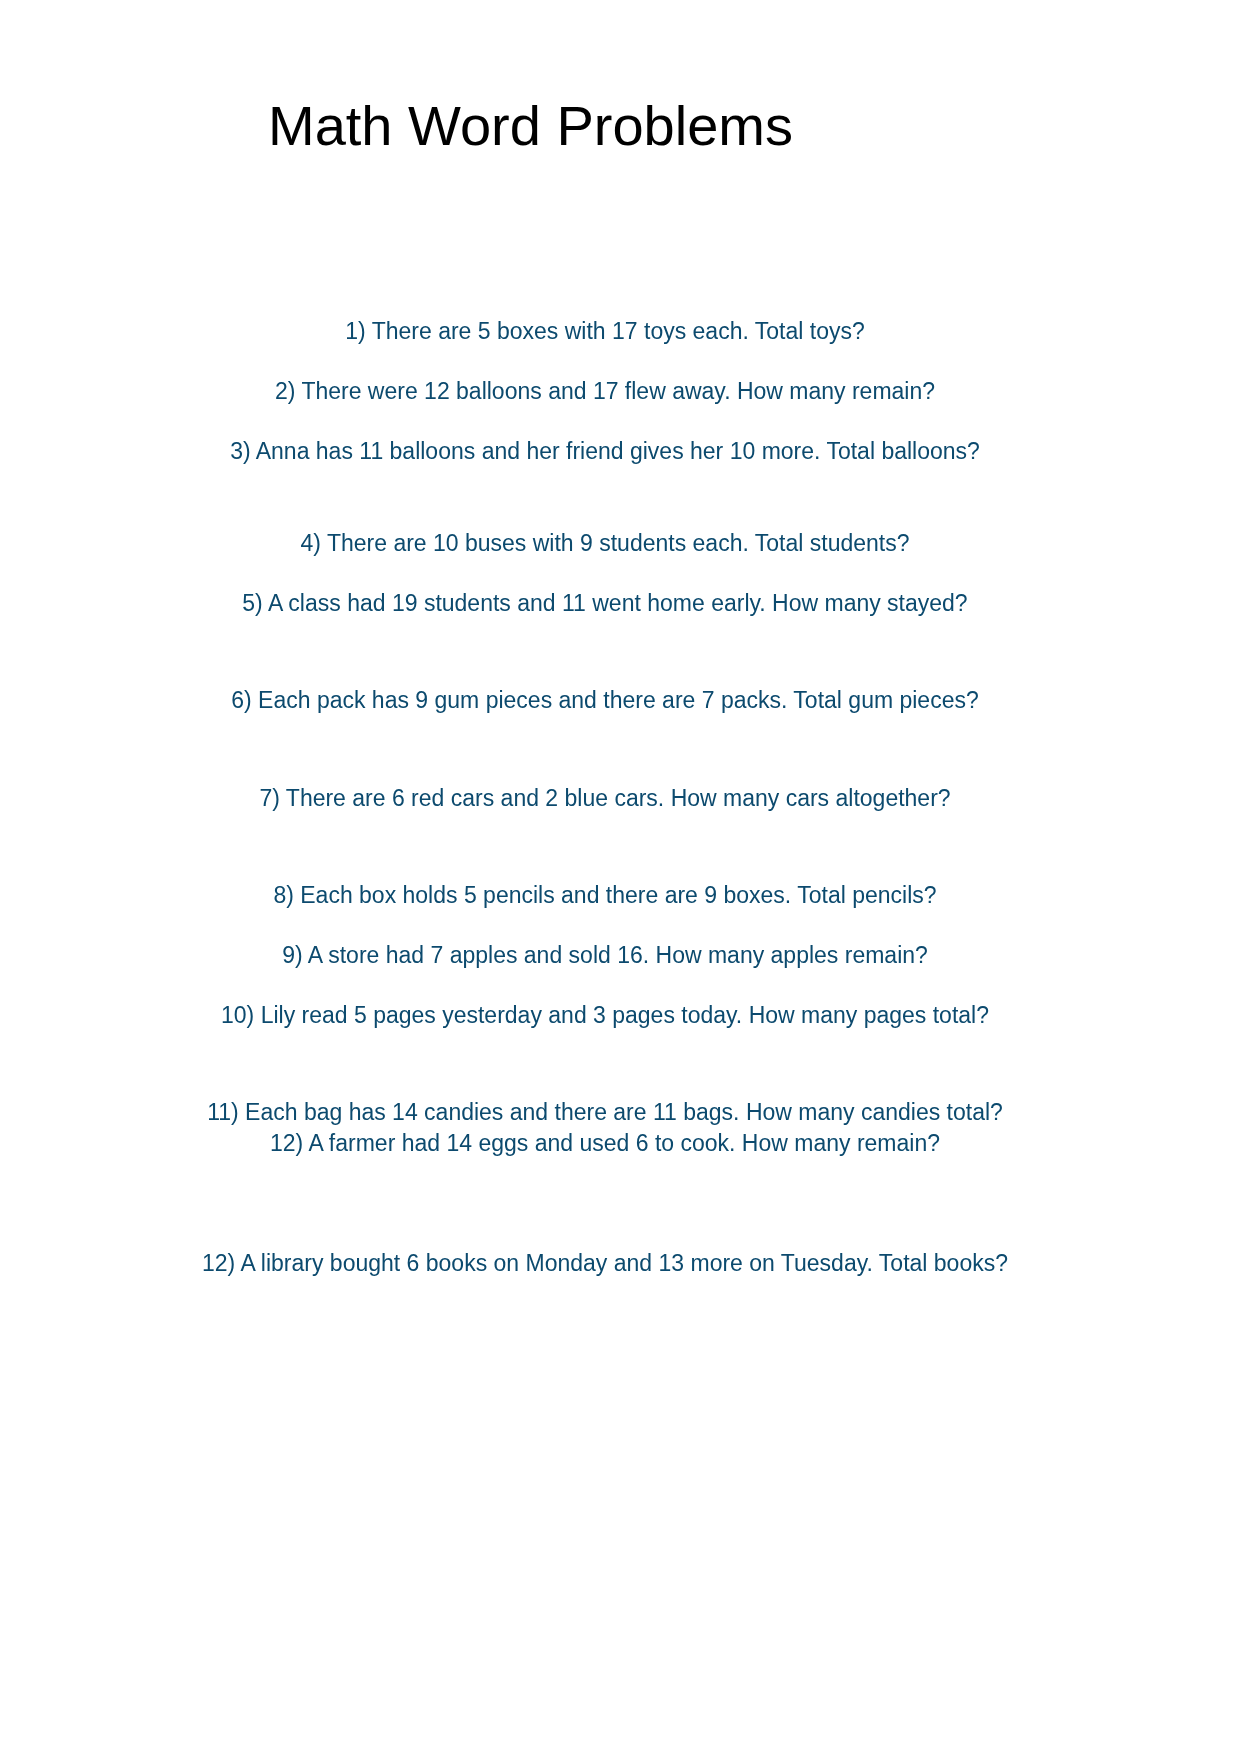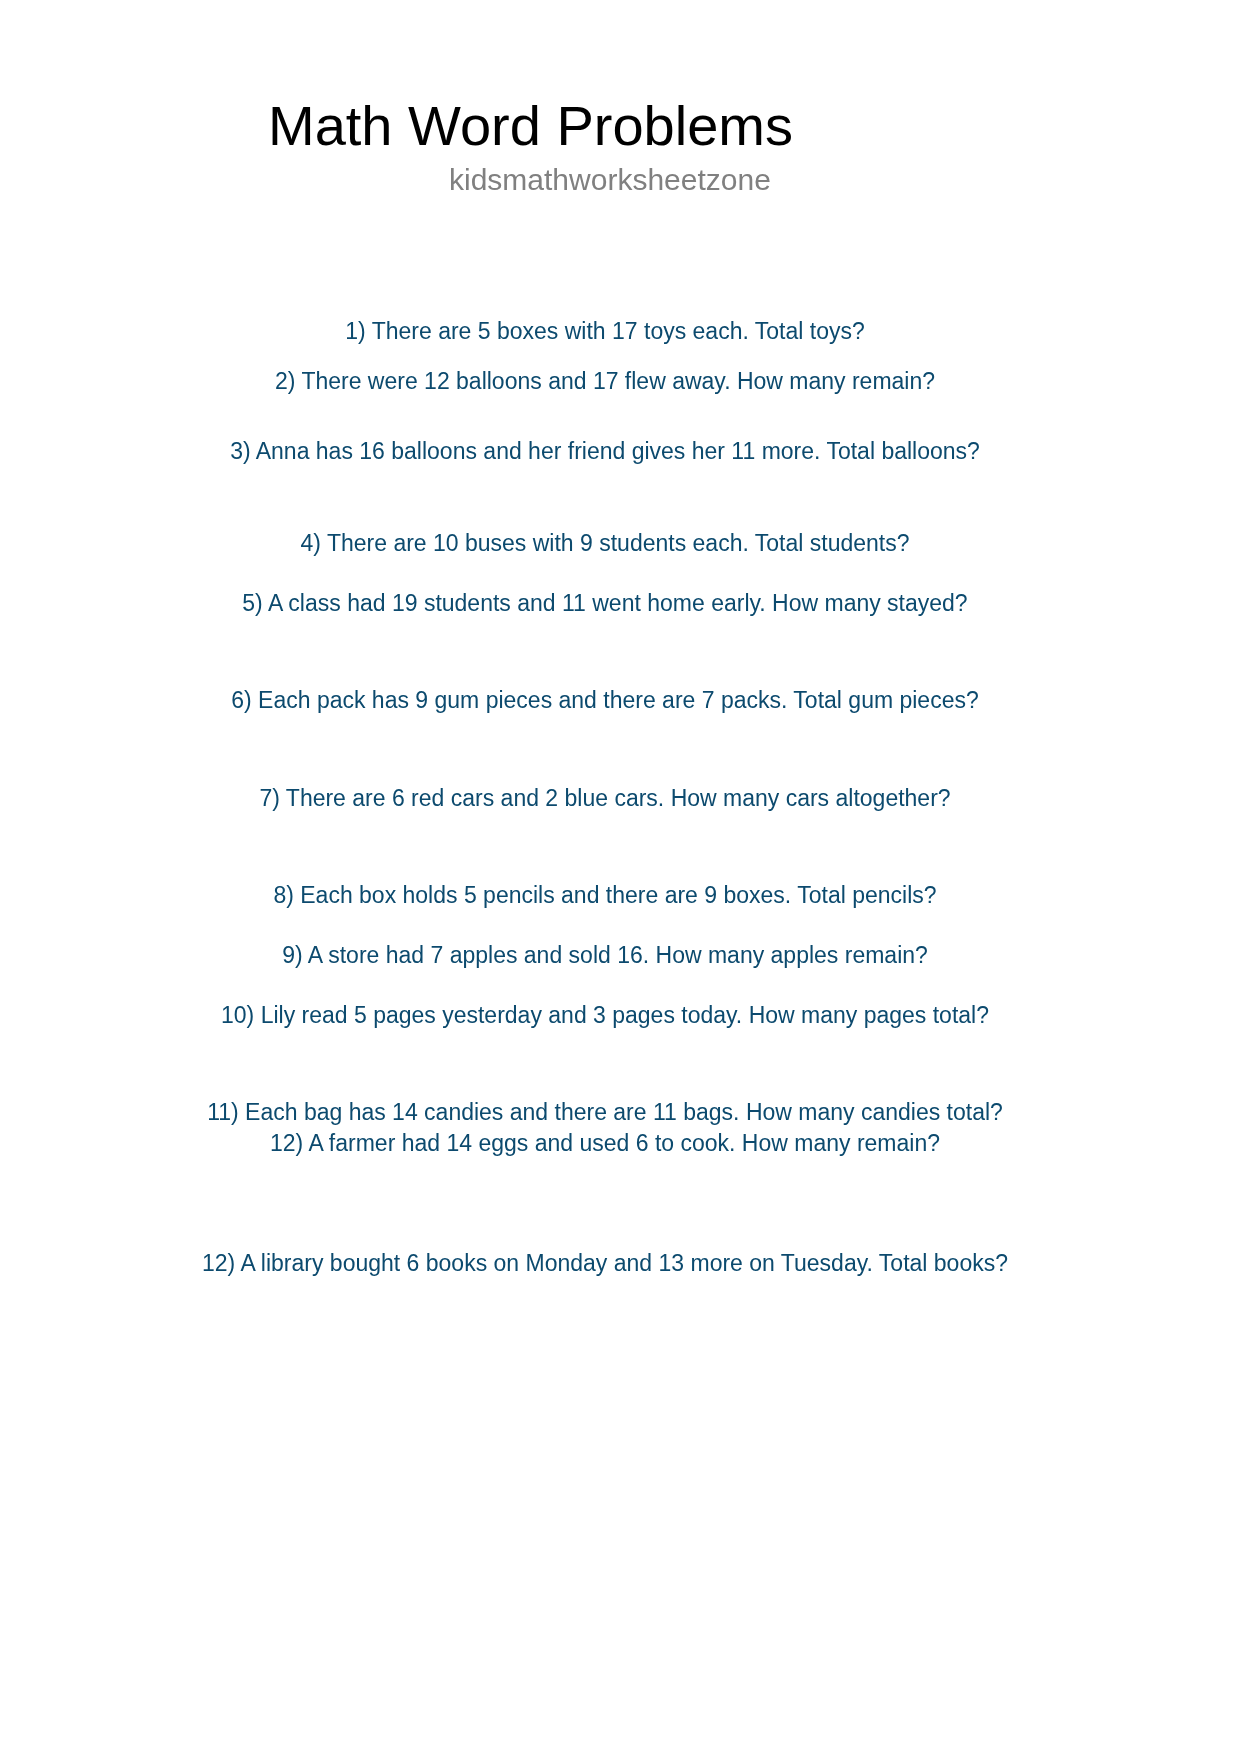--- a/index.html
+++ b/index.html
@@ -59,26 +59,25 @@
       line-height: 38px;
       color: #0c4a6e;
       text-align: center;
     }
   </style>
 </head>
 <body>
 
 <div class="page">
   <h1 class="title">Math Word Problems</h1>
-  <div class="subtitle">kidsmathworksheetzone</div>
 
   <ol class="problems">
     <li class="problem" style="top:312px"><span>1)</span> <span>There are 5 boxes with 17 toys each. Total toys?</span></li>
-    <li class="problem" style="top:362px"><span>2)</span> <span>There were 12 balloons and 17 flew away. How many remain?</span></li>
-    <li class="problem" style="top:432px"><span>3)</span> <span>Anna has 16 balloons and her friend gives her 11 more. Total balloons?</span></li>
+    <li class="problem" style="top:372px"><span>2)</span> <span>There were 12 balloons and 17 flew away. How many remain?</span></li>
+    <li class="problem" style="top:432px"><span>3)</span> <span>Anna has 11 balloons and her friend gives her 10 more. Total balloons?</span></li>
     <li class="problem" style="top:524px"><span>4)</span> <span>There are 10 buses with 9 students each. Total students?</span></li>
     <li class="problem" style="top:584px"><span>5)</span> <span>A class had 19 students and 11 went home early. How many stayed?</span></li>
     <li class="problem" style="top:681px"><span>6)</span> <span>Each pack has 9 gum pieces and there are 7 packs. Total gum pieces?</span></li>
     <li class="problem" style="top:779px"><span>7)</span> <span>There are 6 red cars and 2 blue cars. How many cars altogether?</span></li>
     <li class="problem" style="top:876px"><span>8)</span> <span>Each box holds 5 pencils and there are 9 boxes. Total pencils?</span></li>
     <li class="problem" style="top:936px"><span>9)</span> <span>A store had 7 apples and sold 16. How many apples remain?</span></li>
     <li class="problem" style="top:996px"><span>10)</span> <span>Lily read 5 pages yesterday and 3 pages today. How many pages total?</span></li>
     <li class="problem" style="top:1093px"><span>11)</span> <span>Each bag has 14 candies and there are 11 bags. How many candies total?</span></li>
     <li class="problem" style="top:1124px"><span>12)</span> <span>A farmer had 14 eggs and used 6 to cook. How many remain?</span></li>
     <li class="problem" style="top:1244px"><span>12)</span> <span>A library bought 6 books on Monday and 13 more on Tuesday. Total books?</span></li>

